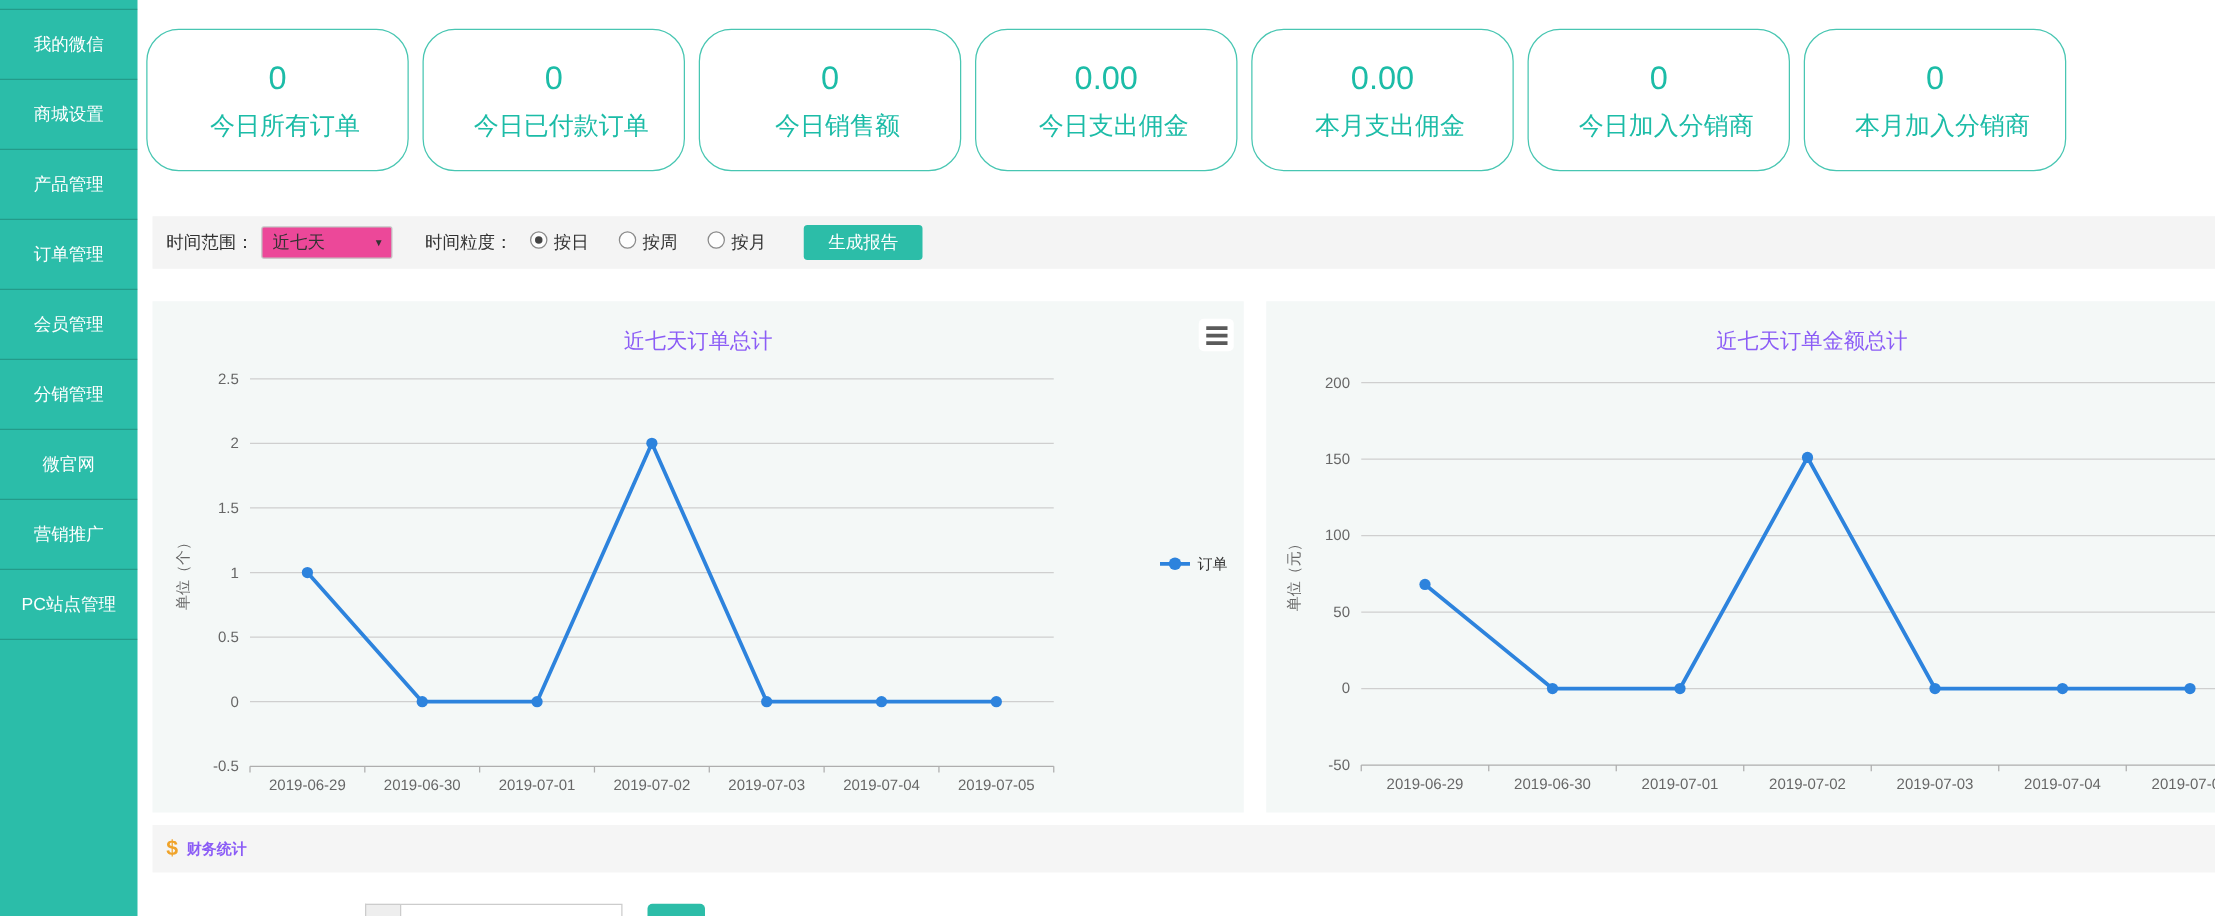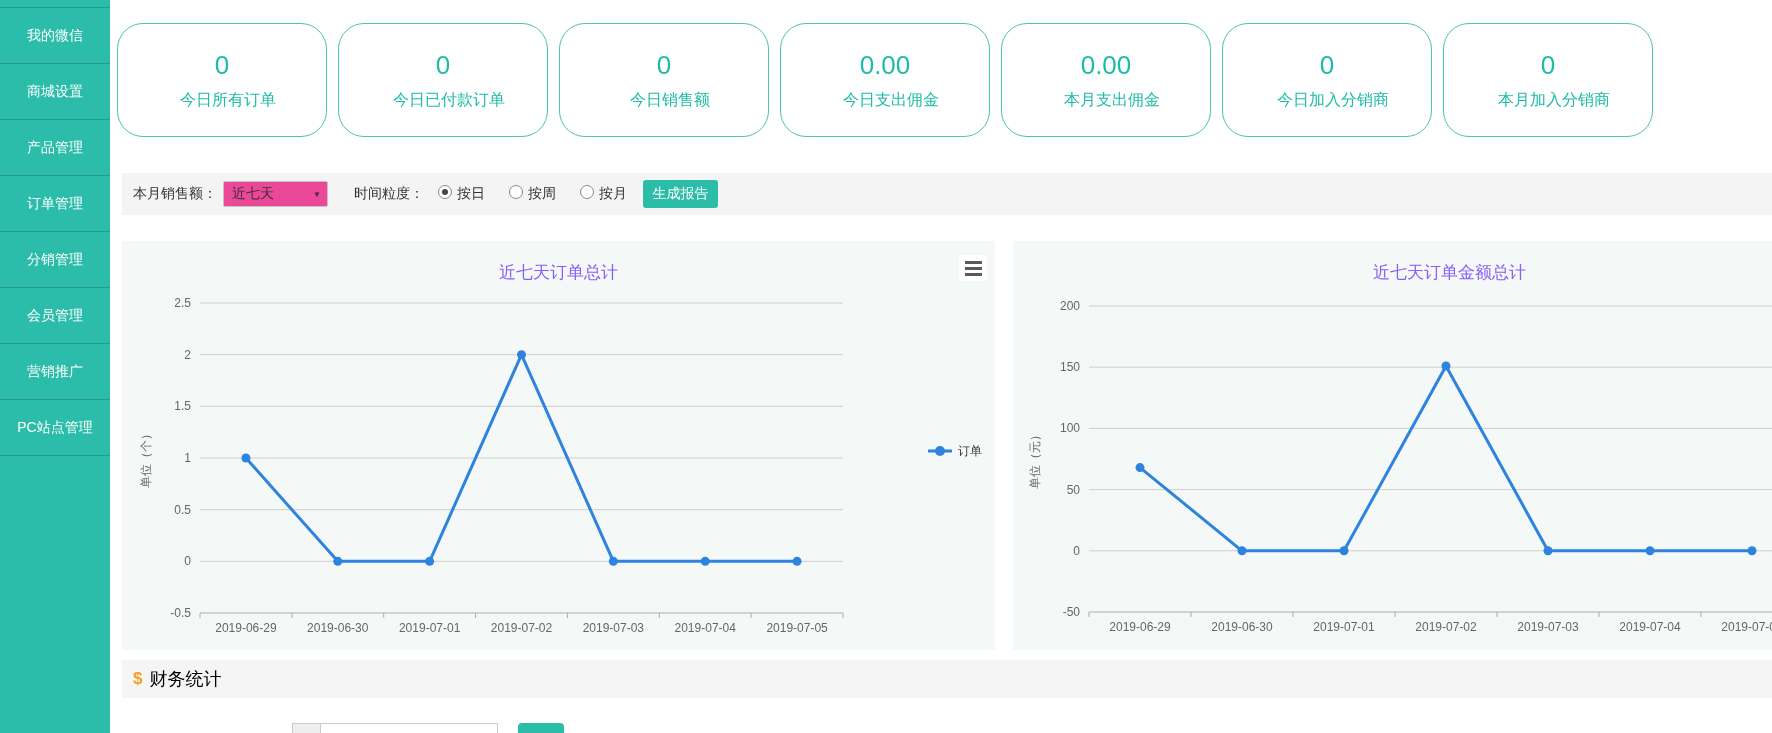--- a/index.html
+++ b/index.html
@@ -16,57 +16,57 @@
 
   
   .main { position: absolute; left: 110px; top: 0; width: 1662px; height: 733px; background: #fff; }
 
   
   .cards-row { display: flex; gap: 11px; padding: 23px 0 0 7px; }
   .stat-card { flex: 0 0 210px; height: 114px; background: #fff; border: 1px solid #48c6b2;
     border-radius: 26px; display: flex; flex-direction: column; align-items: center;
     justify-content: center; gap: 9px; }
   .stat-value { color: #1cbca7; font-size: 26px; }
-  .stat-label { color: #1cbca7; font-size: 16px; margin-left: 12px; }
+  .stat-label { color: #1cbca7; font-size: 20px; margin-left: 12px; }
 
   
   .filter-band { margin: 36px 0 0 12px; width: 1650px; height: 42px; background: #f4f4f4;
     display: flex; align-items: center; font-size: 14px; color: #333; }
   .filter-label { margin-left: 11px; }
   .select-box { position: relative; margin-left: 6px; width: 105px; height: 26px; background: #ec4899;
     border: 1px solid #c4c4c4; border-radius: 2px; display: flex; align-items: center;
     padding: 0 18px 0 8px; font-size: 14px; color: #333; cursor: pointer; }
   .select-arrow { position: absolute; right: 6px; top: 8px; font-size: 8px; color: #333; }
   .gran-label { margin-left: 26px; }
   .radio-group { display: flex; align-items: center; margin-left: 14px; gap: 24px; }
   .radio-opt { display: flex; gap: 5px; cursor: pointer; }
   .radio-circle { width: 14px; height: 14px; border: 1px solid #8a8a8a; border-radius: 50%;
     background: #fdfdfd; position: relative; }
   .radio-opt.checked .radio-circle::after { content: ""; position: absolute; left: 3px; top: 3px;
     width: 6px; height: 6px; border-radius: 50%; background: #444; }
-  .generate-btn { margin-left: 16px; width: 75px; height: 28px; background: #2cbda8; color: #fff;
+  .generate-btn { margin-left: 30px; width: 95px; height: 28px; background: #2cbda8; color: #fff;
     border: none; border-radius: 3px; font-size: 14px; cursor: pointer;
     font-family: "Liberation Sans", "DejaVu Sans", sans-serif; }
 
   
   .charts-row { display: flex; gap: 18px; margin: 26px 0 0 12px; }
   .chart-panel { position: relative; flex: 0 0 873px; height: 409px; background: #f4f8f7; }
   .panel-title { padding-top: 20px; text-align: center; font-size: 17px; color: #8b5cf6; }
   .chart-toolbox { position: absolute; top: 14px; right: 8px; width: 28px; height: 26px;
     background: #fff; border-radius: 4px; display: flex; flex-direction: column;
     align-items: center; justify-content: center; gap: 3px; cursor: pointer; }
   .chart-toolbox i { display: block; width: 17px; height: 3px; background: #5a5a5a; }
   .chart-svg { position: absolute; left: 0; top: 0; width: 100%; height: 100%; }
   .chart-svg svg { position: absolute; left: 0; top: 0; }
 
   
   .finance-band { margin: 10px 0 0 12px; width: 1650px; height: 38px; background: #f5f5f5;
     display: flex; align-items: center; }
   .finance-icon { margin-left: 11px; color: #f0a32a; font-size: 17px; font-weight: bold; }
-  .finance-title { margin-left: 7px; font-size: 18px; color: #000000; }
+  .finance-title { margin-left: 7px; font-size: 12px; color: #8b5cf6; font-weight: bold; }
 
   
   .bottom-addon { position: absolute; left: 292px; top: 723px; width: 28px; height: 34px;
     background: #eee; border: 1px solid #ccc; border-right: none; }
   .bottom-input { position: absolute; left: 320px; top: 723px; width: 178px; height: 34px;
     background: #fff; border: 1px solid #ccc; }
   .bottom-button { position: absolute; left: 518px; top: 723px; width: 46px; height: 34px;
     background: #2cbda8; border: none; border-radius: 4px; cursor: pointer; }
 </style>
 </head>
@@ -82,24 +82,27 @@
     <div class="sidebar-item">
         <span>商城设置</span>
       </div>
     <div class="sidebar-item">
         <span>产品管理</span>
       </div>
     <div class="sidebar-item">
         <span>订单管理</span>
       </div>
     <div class="sidebar-item">
+        <span>会员管理</span>
+      </div>
+    <div class="sidebar-item">
         <span>分销管理</span>
       </div>
     <div class="sidebar-item">
-        <span>会员管理</span>
+        <span>微官网</span>
       </div>
     <div class="sidebar-item">
         <span>营销推广</span>
       </div>
     <div class="sidebar-item">
         <span>PC站点管理</span>
       </div>
   </nav>
 
   <div class="main">
@@ -129,21 +132,21 @@
         <div class="stat-value">0</div>
         <div class="stat-label">今日加入分销商</div>
       </div>
       <div class="stat-card">
         <div class="stat-value">0</div>
         <div class="stat-label">本月加入分销商</div>
       </div>
     </div>
 
     <div class="filter-band">
-      <span class="filter-label">本月销售额：</span>
+      <span class="filter-label">时间范围：</span>
       <div class="select-box">
         <span>近七天</span>
         <span class="select-arrow">▼</span>
       </div>
       <span class="gran-label">时间粒度：</span>
       <div class="radio-group">
         <span class="radio-opt checked">
           <span class="radio-circle"></span>
           <span>按日</span>
         </span>

